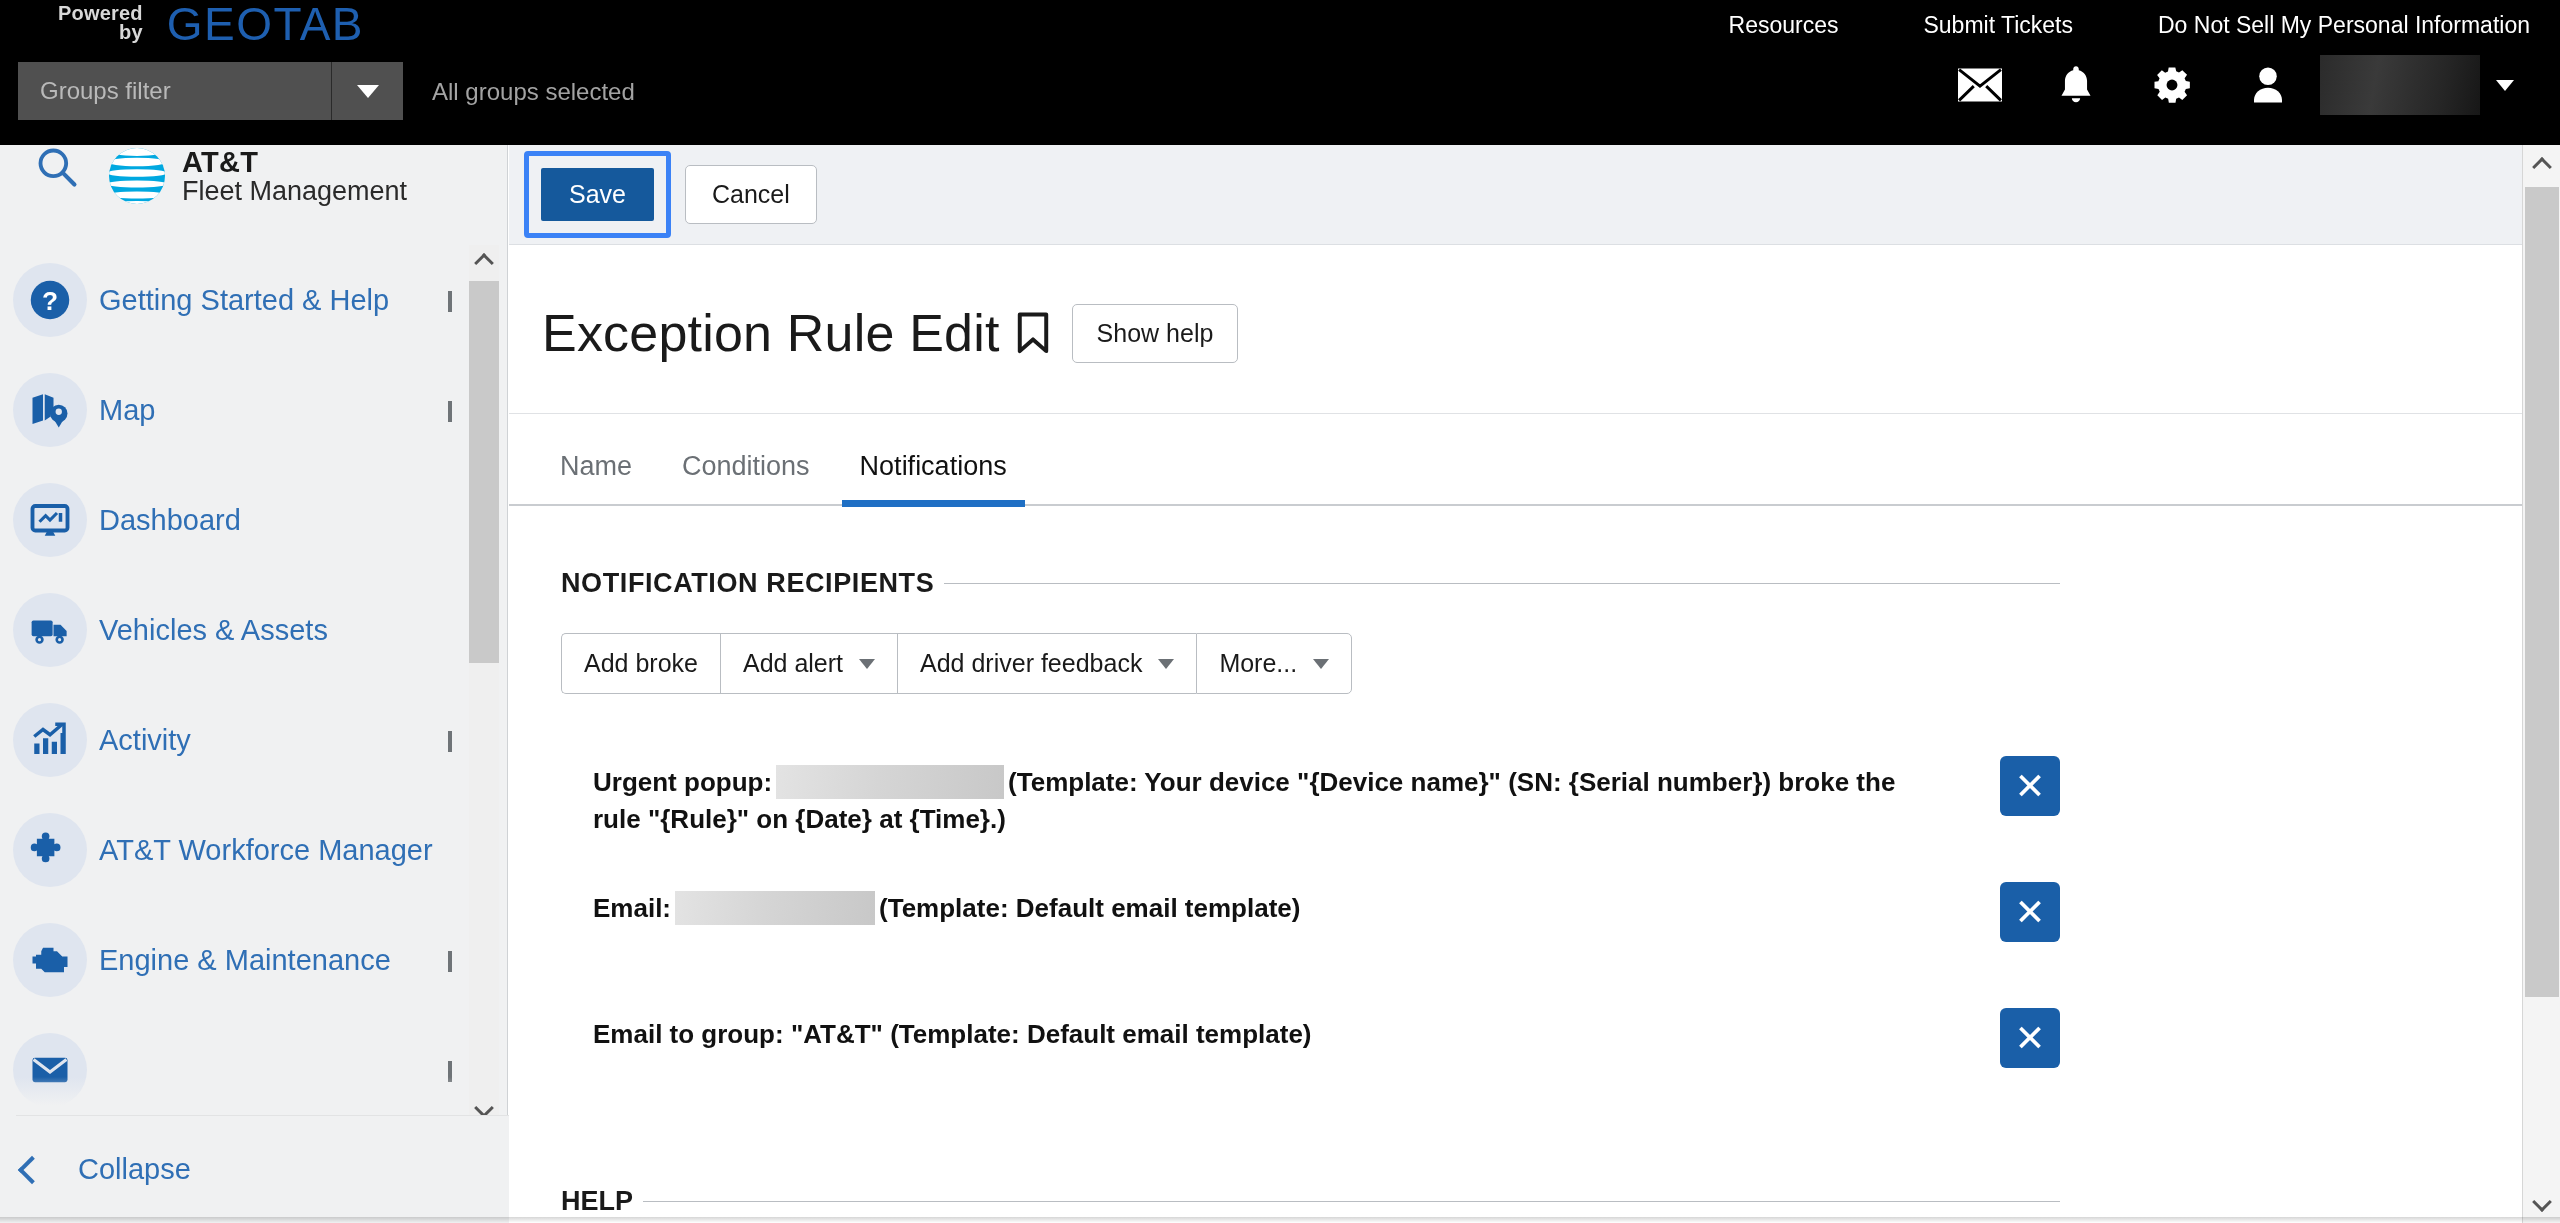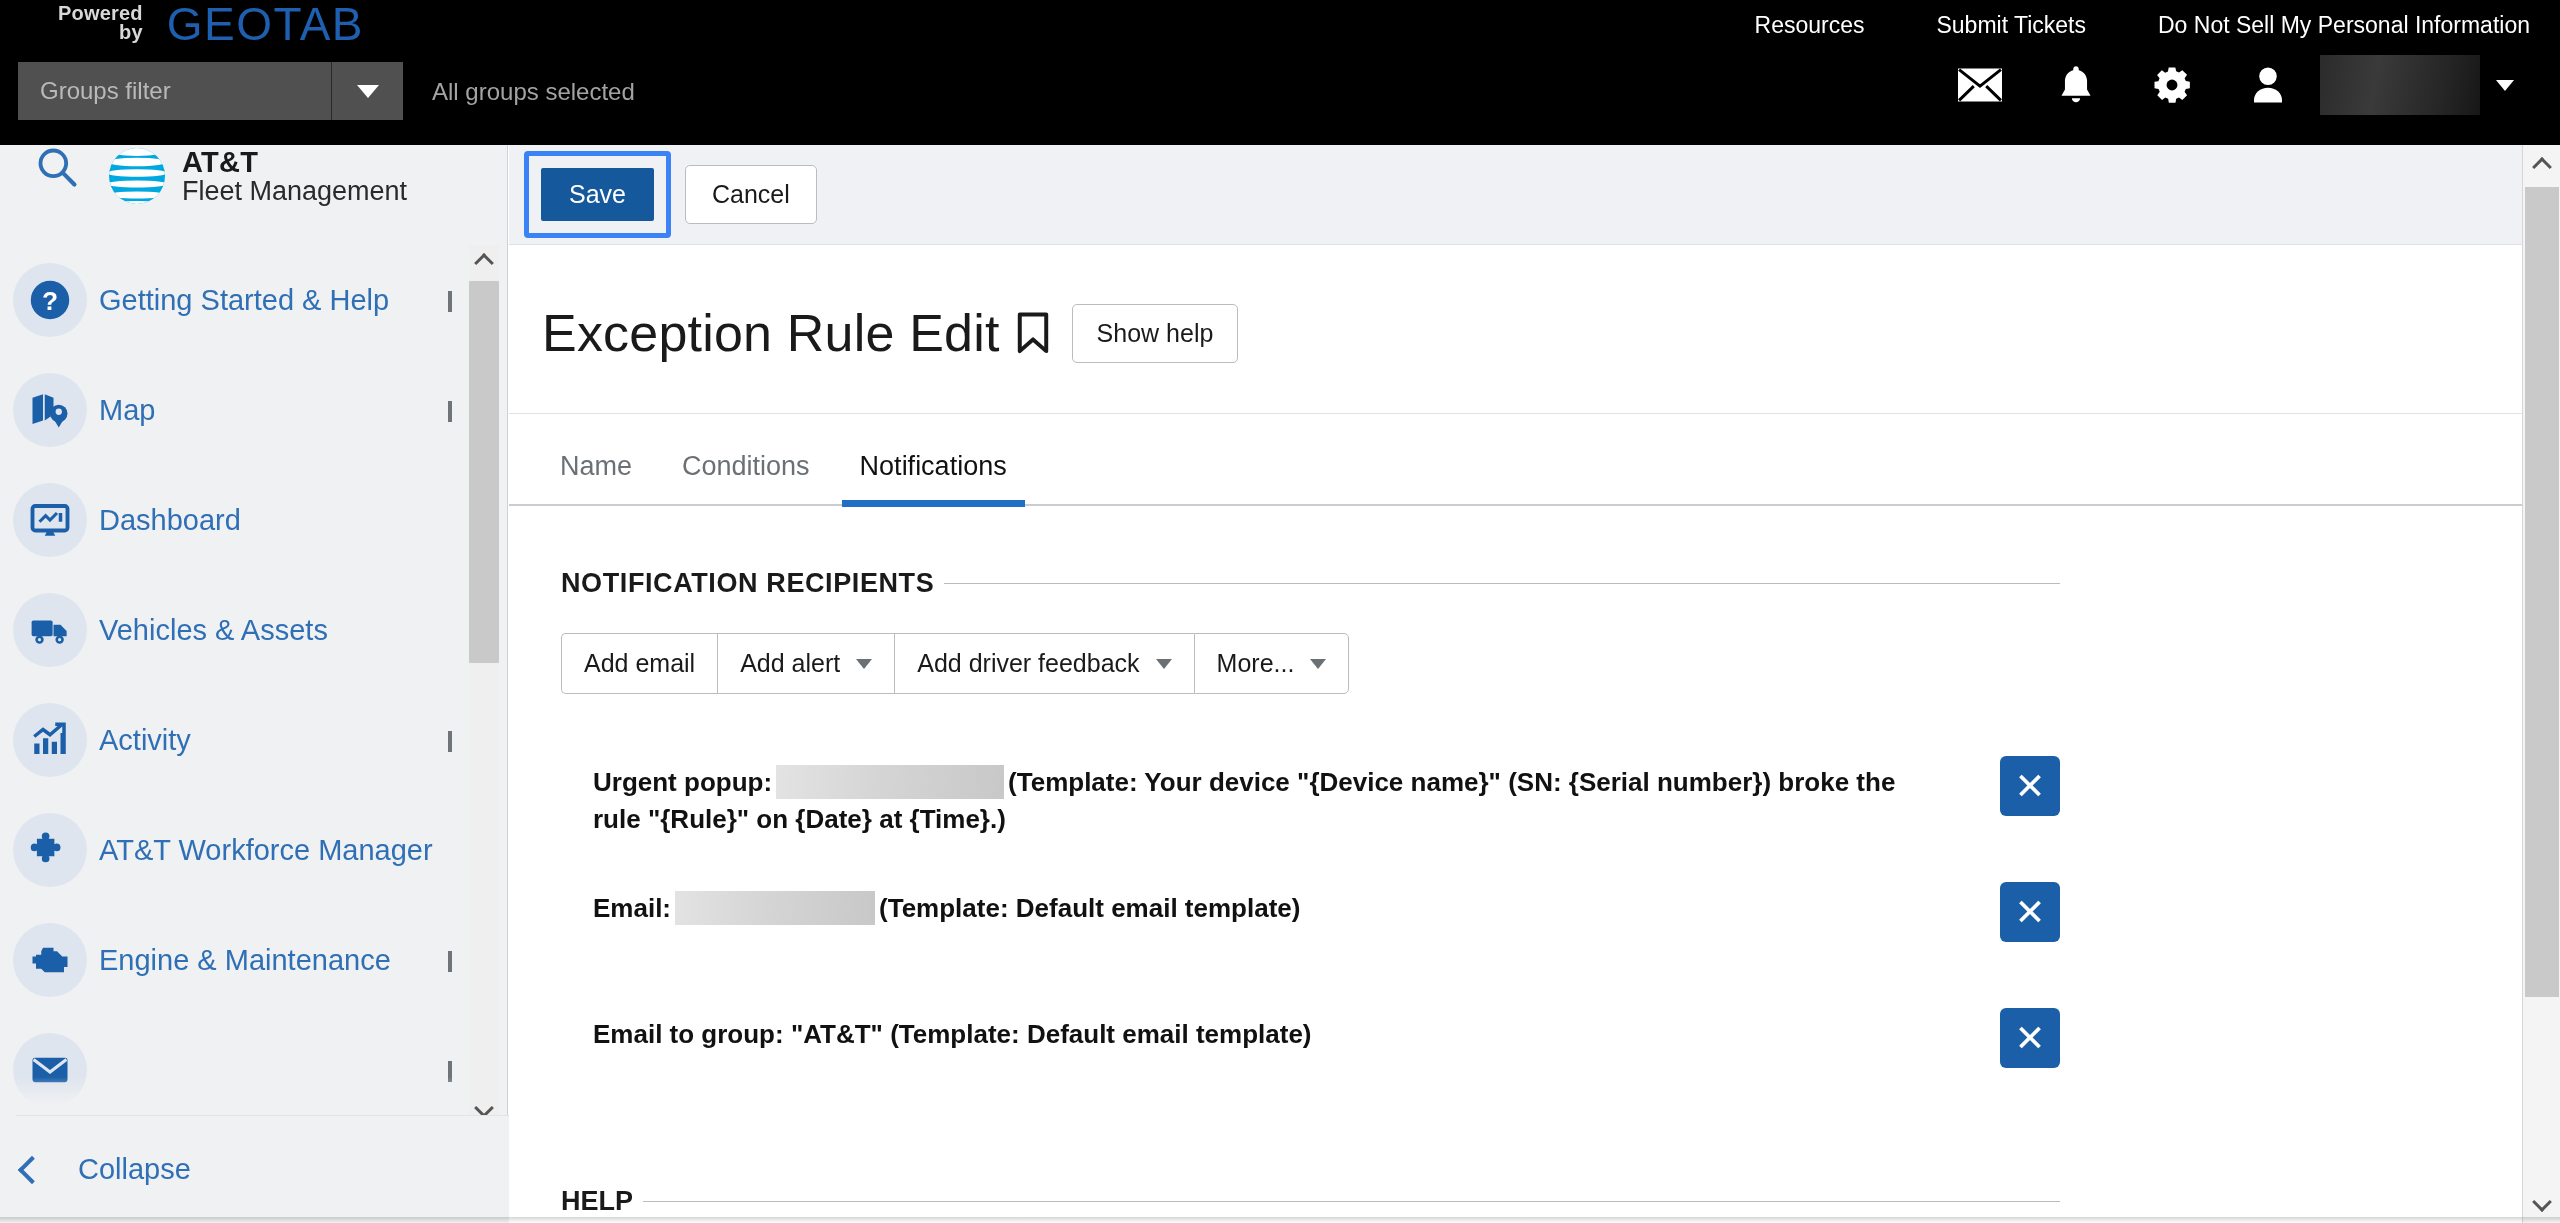--- a/index.html
+++ b/index.html
@@ -26,21 +26,21 @@
     letter-spacing: .2px;
   }
   .geotab-logo {
     color: #1e5fb0; font-size: 46px; font-weight: 400;
     letter-spacing: 1.5px; margin-left: 24px; line-height: 44px;
     font-family: "Liberation Sans", sans-serif;
   }
 
   .topnav {
     position: absolute; top: 0; right: 30px; height: 50px;
-    display: flex; align-items: center; gap: 0;
+    display: flex; align-items: center; gap: 13px;
   }
   .topnav a {
     color: #ffffff; font-size: 23px; text-decoration: none;
     padding: 0 0 0 0; margin-left: 72px; white-space: nowrap;
   }
 
   .groupsfilter {
     position: absolute; left: 18px; top: 62px;
     width: 385px; height: 58px;
     background: #505050; display: flex; align-items: stretch;
@@ -548,21 +548,21 @@
 
   <div class="content">
 
     <div class="section-head">
       <span class="lbl">NOTIFICATION RECIPIENTS</span>
       <span class="rule"></span>
     </div>
 
     <div class="btngroup">
       <button class="gb">
-        <span>Add email</span>
+        <span>Add broke</span>
       </button>
       <button class="gb">
         <span>Add alert</span>
         <span class="mini-caret"></span>
       </button>
       <button class="gb">
         <span>Add driver feedback</span>
         <span class="mini-caret"></span>
       </button>
       <button class="gb">

